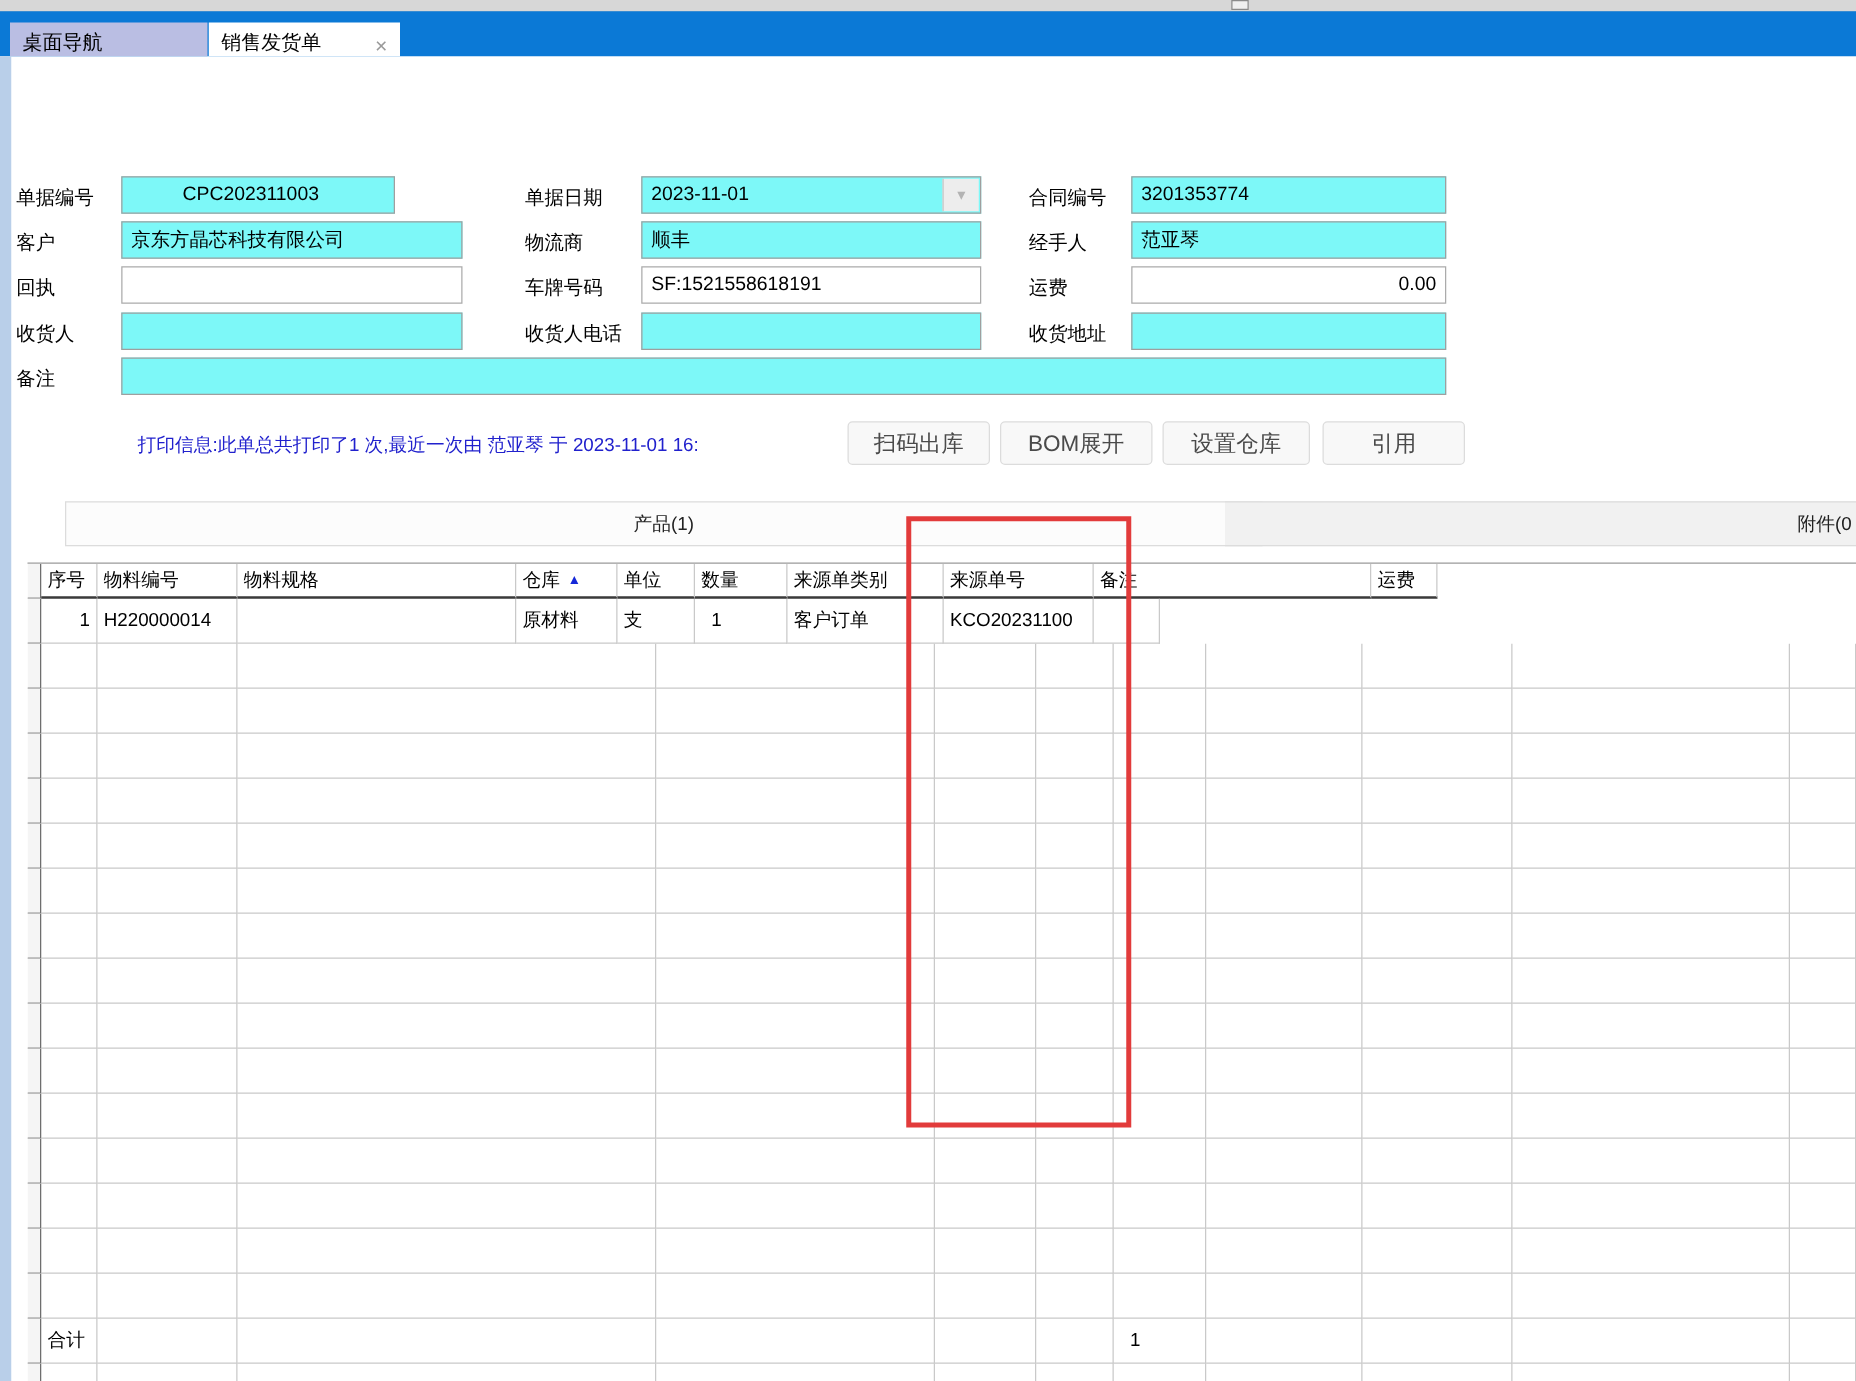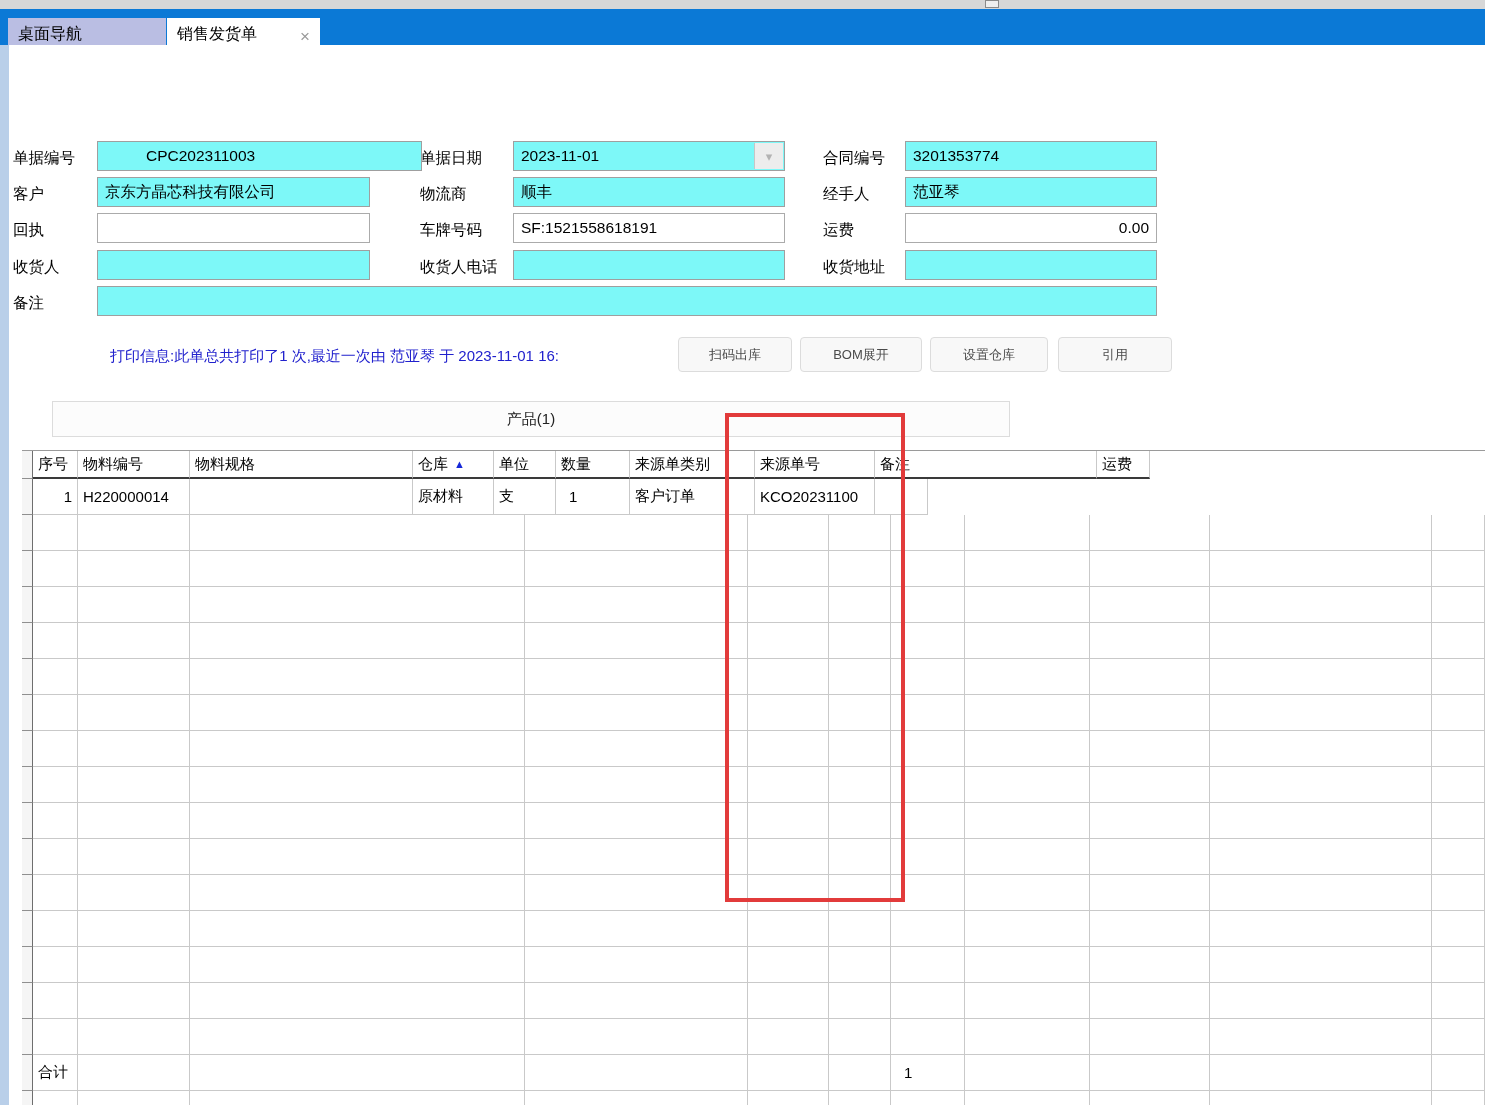--- a/index.html
+++ b/index.html
@@ -20,39 +20,39 @@
 
   
   .lbl{position:absolute;font-size:15.5px;color:#000;white-space:nowrap;}
   .fld{position:absolute;height:30px;box-sizing:border-box;border:1px solid #9f9f9f;background:#7df8f8;
        font-size:15.5px;color:#000;display:flex;align-items:center;padding:0 7px;white-space:nowrap;overflow:hidden;}
   .fld.white{background:#ffffff;border-color:#ababab;}
   .fld.right{justify-content:flex-end;}
   .dd{position:absolute;right:1px;top:1px;bottom:1px;width:28px;background:#ededed;border-left:1px solid #c6c6c6;
       display:flex;align-items:center;justify-content:center;color:#b3b3b3;font-size:13px;}
 
-  .f-docno{left:97px;top:141px;width:325px;padding-left:48px;}
+  .f-docno{left:97px;top:141px;width:219px;padding-left:48px;}
   .f-date{left:513px;top:141px;width:272px;padding-right:32px;}
   .f-contract{left:905px;top:141px;width:252px;}
   .f-customer{left:97px;top:177px;width:273px;}
   .f-logistics{left:513px;top:177px;width:272px;}
   .f-handler{left:905px;top:177px;width:252px;}
   .f-receipt{left:97px;top:213px;width:273px;}
   .f-plate{left:513px;top:213px;width:272px;}
   .f-freight{left:905px;top:213px;width:252px;}
   .f-receiver{left:97px;top:250px;width:273px;}
   .f-phone{left:513px;top:250px;width:272px;}
   .f-addr{left:905px;top:250px;width:252px;}
   .f-remark{left:97px;top:286px;width:1060px;}
 
   .print-info{position:absolute;left:110px;top:347px;width:562px;overflow:hidden;white-space:nowrap;
               color:#2121cd;font-size:15px;}
 
   .btn{position:absolute;top:337px;height:35px;box-sizing:border-box;border:1px solid #dcdcdc;border-radius:4px;
-       background:#f8f8f8;color:#4a4a4a;font-size:13px;display:flex;align-items:center;justify-content:center;}
+       background:#f8f8f8;color:#4a4a4a;font-size:18px;display:flex;align-items:center;justify-content:center;}
   .btn1{left:678px;width:114px;} .btn2{left:800px;width:122px;} .btn3{left:930px;width:118px;} .btn4{left:1058px;width:114px;}
 
   
   .dtabs{position:absolute;left:22px;top:401px;width:1463px;height:36px;}
   .seg-left{position:absolute;left:0;top:0;width:958px;height:36px;background:#fcfcfc;border:1px solid #dcdcdc;
             box-sizing:border-box;display:flex;align-items:center;justify-content:center;font-size:15px;color:#222;margin-left:30px;}
   .seg-right{position:absolute;left:958px;top:0;width:505px;height:36px;background:#f1f1f1;box-sizing:border-box;
              border-top:1px solid #dcdcdc;border-bottom:1px solid #dcdcdc;overflow:hidden;}
   .seg-right span{position:absolute;left:458px;top:8px;font-size:15px;color:#222;white-space:nowrap;}
 
@@ -124,20 +124,23 @@
 
 <div class="print-info">打印信息:此单总共打印了1 次,最近一次由 范亚琴 于 2023-11-01 16:</div>
 
 <div class="btn btn1">扫码出库</div>
 <div class="btn btn2">BOM展开</div>
 <div class="btn btn3">设置仓库</div>
 <div class="btn btn4">引用</div>
 
 <div class="dtabs">
   <div class="seg-left">产品(1)</div>
+  <div class="seg-right">
+    <span>附件(0</span>
+  </div>
 </div>
 
 <div class="table">
     <div class="tr head">
       <div class="td sel" style="width: 11px;"></div>
       <div class="td seq" style="width: 45px;">
         <span>序号</span>
       </div>
       <div class="td code" style="width: 112px;">
         <span>物料编号</span>

